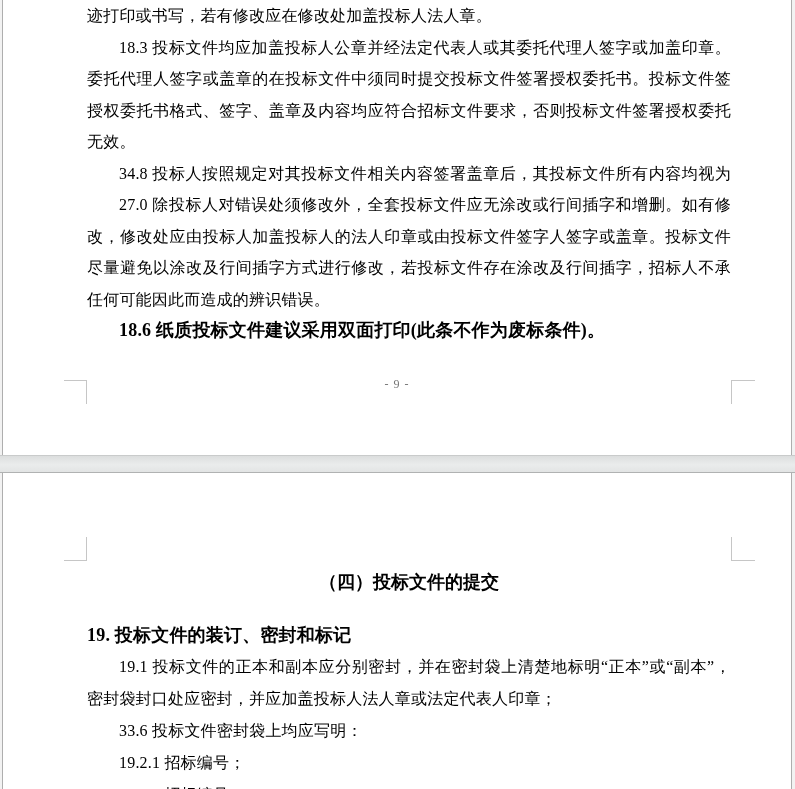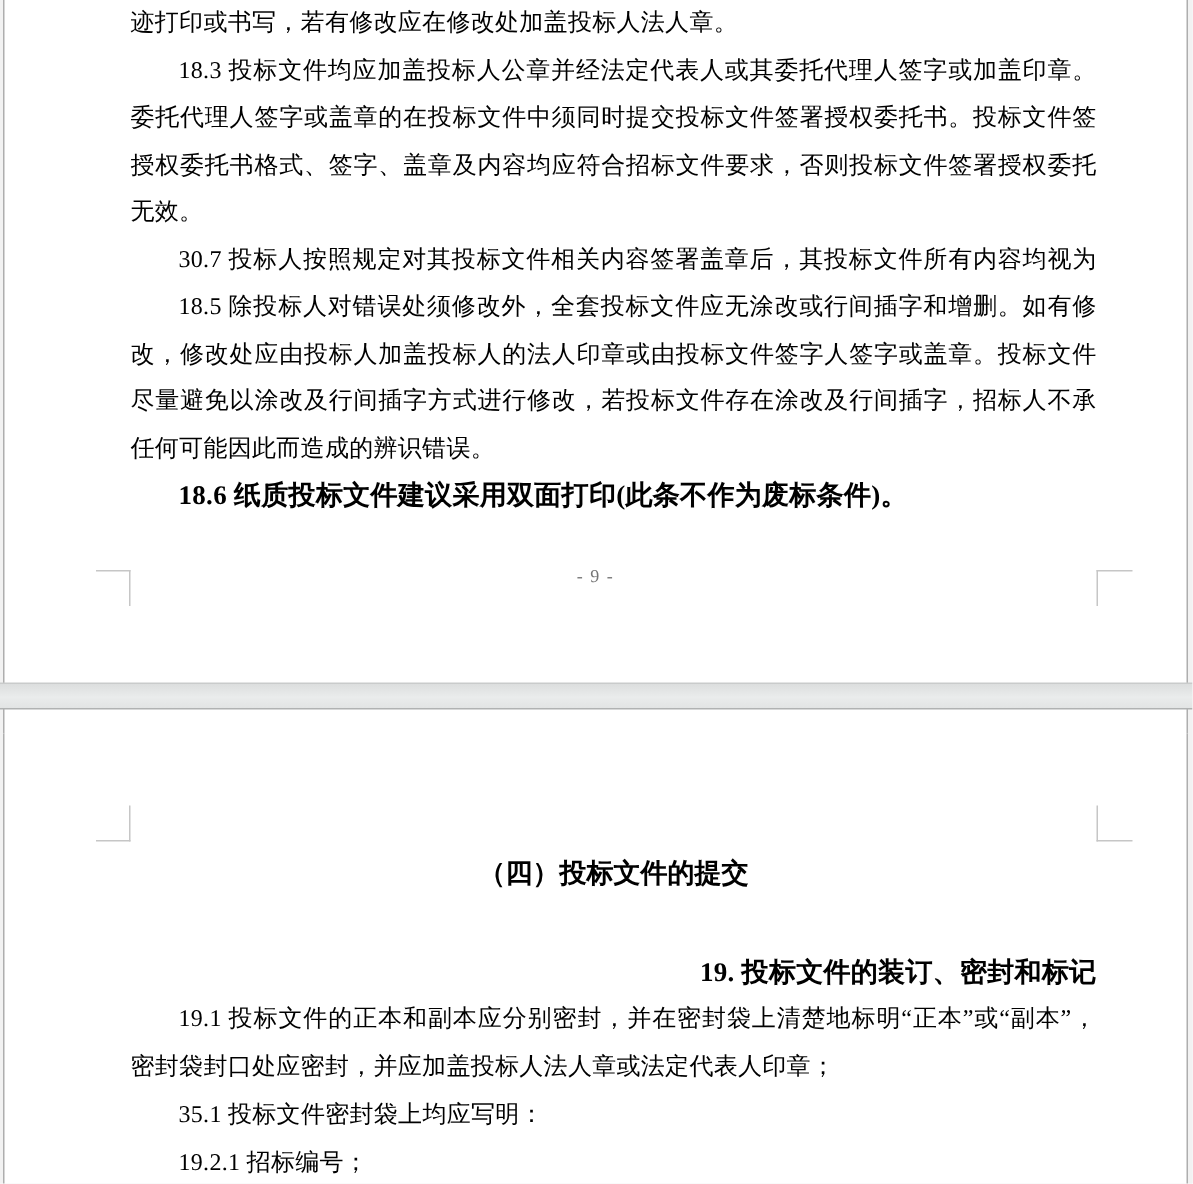--- a/index.html
+++ b/index.html
@@ -55,21 +55,21 @@
   .line.bold { font-weight: bold; font-size: 18px; }
   .line.fill { text-align: justify; text-align-last: justify; }
   .section-heading {
     font-size: 18px;
     font-weight: bold;
     line-height: 32px;
     height: 32px;
     text-align: center;
   }
   #page2 .content { padding-top: 77px; }
-  #page2 .first-clause { margin-top: 34px; text-align: right; }
+  #page2 .first-clause { margin-top: 21px; }
   .page-number {
     position: absolute;
     top: 376px; left: 0; right: 0;
     text-align: center;
     font-size: 12px;
     line-height: 16px;
     color: var(--pagenum-color);
     letter-spacing: 1px;
   }
   .crop-mark { position: absolute; }
@@ -86,41 +86,41 @@
 <body>
 
 <div class="page" id="page1">
   <div class="content" id="page1-lines">
 
   <div class="line">迹打印或书写，若有修改应在修改处加盖投标人法人章。</div>
       <div class="line indent fill">18.3 投标文件均应加盖投标人公章并经法定代表人或其委托代理人签字或加盖印章。由</div>
       <div class="line fill">委托代理人签字或盖章的在投标文件中须同时提交投标文件签署授权委托书。投标文件签署</div>
       <div class="line fill">授权委托书格式、签字、盖章及内容均应符合招标文件要求，否则投标文件签署授权委托书</div>
       <div class="line">无效。</div>
-      <div class="line indent fill">30.7 投标人按照规定对其投标文件相关内容签署盖章后，其投标文件所有内容均视为</div>
-      <div class="line indent fill">18.5 除投标人对错误处须修改外，全套投标文件应无涂改或行间插字和增删。如有修</div>
+      <div class="line indent fill">34.8 投标人按照规定对其投标文件相关内容签署盖章后，其投标文件所有内容均视为</div>
+      <div class="line indent fill">27.0 除投标人对错误处须修改外，全套投标文件应无涂改或行间插字和增删。如有修</div>
       <div class="line fill">改，修改处应由投标人加盖投标人的法人印章或由投标文件签字人签字或盖章。投标文件应</div>
       <div class="line fill">尽量避免以涂改及行间插字方式进行修改，若投标文件存在涂改及行间插字，招标人不承担</div>
       <div class="line">任何可能因此而造成的辨识错误。</div>
       <div class="line indent bold">18.6 纸质投标文件建议采用双面打印(此条不作为废标条件)。</div>
     </div>
   <div class="page-number">- 9 -</div>
 </div>
 
 <div class="page-gap"></div>
 
 <div class="page" id="page2">
   <div class="content" id="page2-content">
     <div class="section-heading">（四）投标文件的提交</div>
     <div class="line bold first-clause">19. 投标文件的装订、密封和标记</div>
     <div id="page2-lines">
 
     <div class="line indent fill">19.1 投标文件的正本和副本应分别密封，并在密封袋上清楚地标明“正本”或“副本”，</div>
         <div class="line">密封袋封口处应密封，并应加盖投标人法人章或法定代表人印章；</div>
-        <div class="line indent">35.1 投标文件密封袋上均应写明：</div>
+        <div class="line indent">33.6 投标文件密封袋上均应写明：</div>
         <div class="line indent">19.2.1 招标编号；</div>
         <div class="line indent">19.2.2 招标编号；</div>
       </div>
   </div>
 </div>
 
 <div class="crop-mark mark-p1-left"></div>
 <div class="crop-mark mark-p1-right"></div>
 <div class="crop-mark mark-p2-left"></div>
 <div class="crop-mark mark-p2-right"></div>

